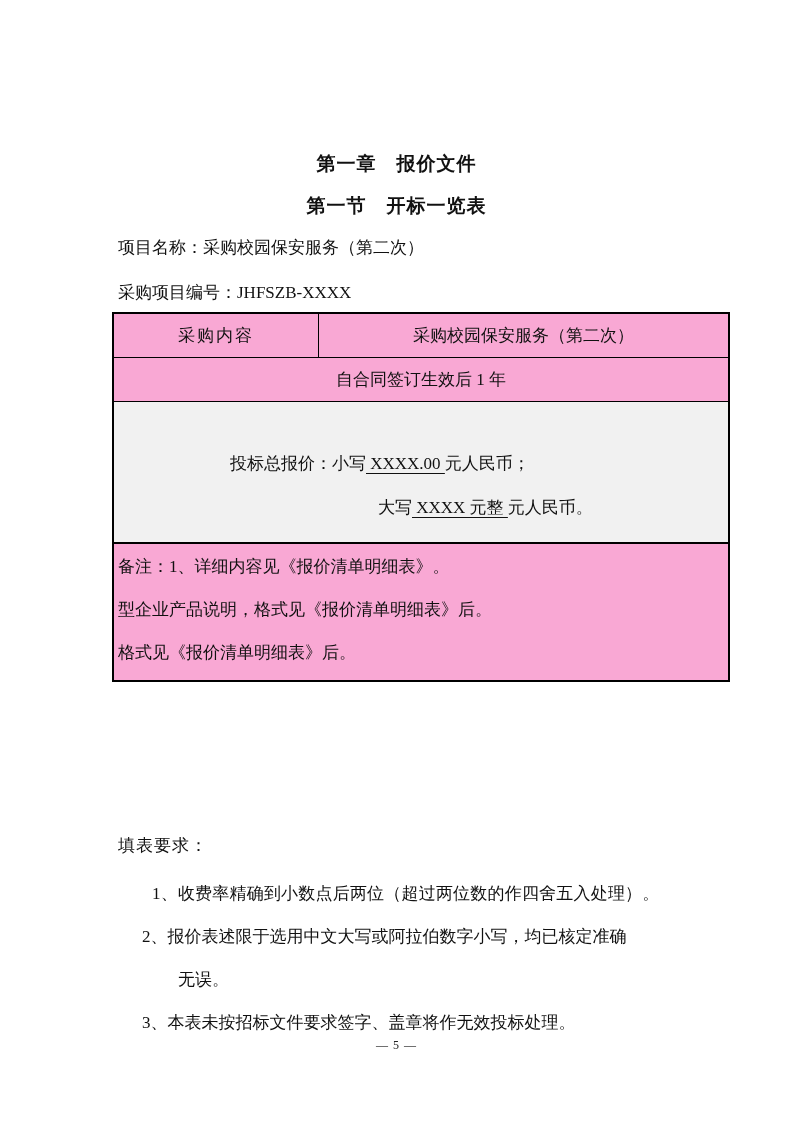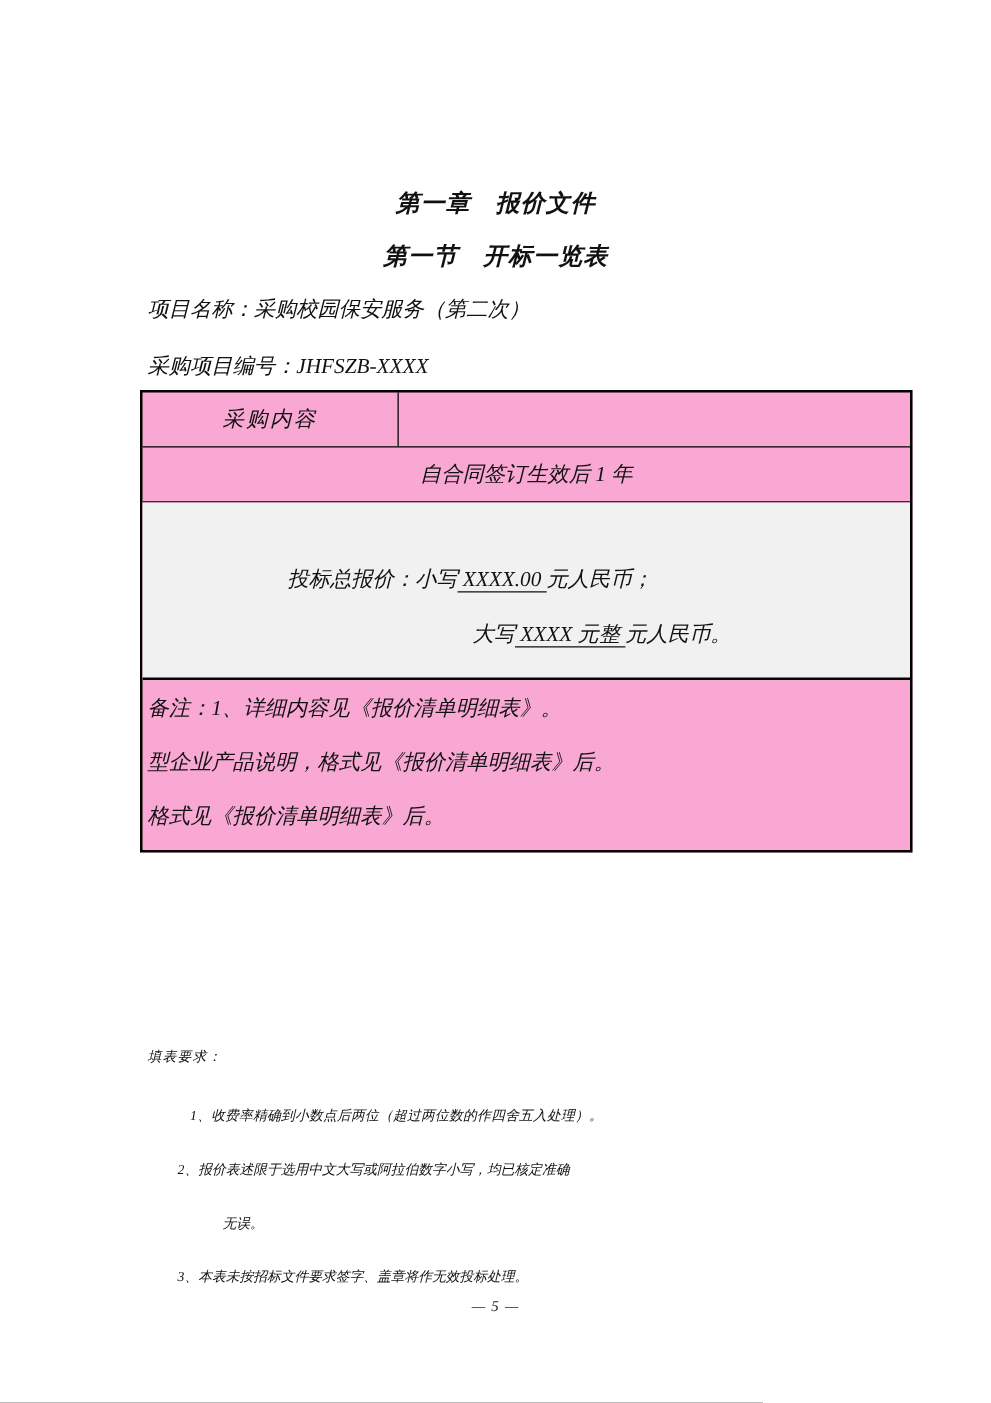--- a/index.html
+++ b/index.html
@@ -1,15 +1,15 @@
 <!DOCTYPE html>
 <html><head>
 <meta charset="utf-8">
 <style>
-  * { margin:0; padding:0; box-sizing:border-box;font-style:italic; }
+  * { margin:0; padding:0; box-sizing:border-box; }
   html,body { background:#888; }
   .sheet {
     position:relative;
     width:793px; height:1122px;
     margin:0 auto;
     background:#ffffff;
     color:#111;
     font-family:"Liberation Serif","DejaVu Serif",serif;
     overflow:hidden;
   }
@@ -48,21 +48,21 @@
   .quote-line1 { padding-left:116px; }
   .quote-line2 { padding-left:264px; }
   .blank-underline {
     text-decoration:underline; text-underline-offset:4px; white-space:pre;
   }
 
   .remark-cell { padding:1px 6px 6px 4px; line-height:43px; font-size:17px; }
   .remark-line.indent { padding-left:64px; }
   .remark-line.fill { text-align:justify; text-align-last:justify; }
 
-  .requirements { position:absolute; left:118px; top:835px; width:606px; font-size:11px; }
+  .requirements { position:absolute; left:118px; top:835px; width:606px; font-size:17px; }
   .req-heading { line-height:22px; letter-spacing:1px; }
   .req-line { line-height:43px; }
   .req-line.n1 { margin-top:15px; padding-left:34px; letter-spacing:0.2px; }
   .req-line.n2 { padding-left:24px; }
   .req-line.wrap { padding-left:60px; }
   .req-line.n3 { padding-left:24px; }
 
   .page-number {
     position:absolute; top:1038px; left:0; width:100%;
     text-align:center; font-size:12px; color:#222; letter-spacing:1px;
@@ -76,20 +76,21 @@
   <div class="doc-title">第一章　报价文件</div>
   <div class="doc-subtitle">第一节　开标一览表</div>
 
   <div class="meta-line meta-number">采购项目编号：JHFSZB-XXXX</div>
   <div class="meta-line meta-project">项目名称：采购校园保安服务（第二次）</div>
 
   <div class="bid-table">
 
     <div class="t-row r1">
       <div class="t-label">采购内容</div>
+      <div class="t-value">采购校园保安服务（第二次）</div>
     </div>
 
     <div class="t-row r2">
       <div class="t-value">自合同签订生效后 1 年</div>
     </div>
 
     <div class="quote-cell">
       <div class="quote-line1">
         <span>投标总报价：小写</span><span class="blank-underline"> XXXX.00 </span><span>元人民币；</span>
       </div>

